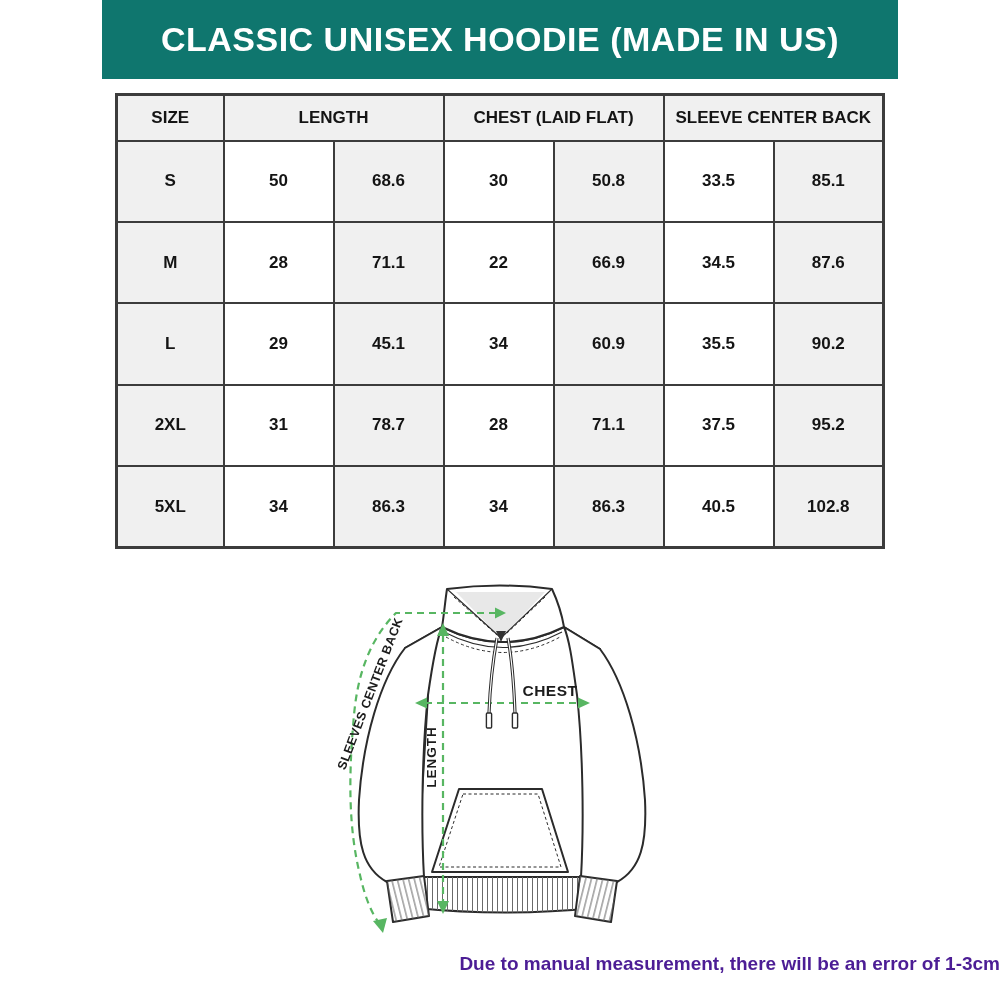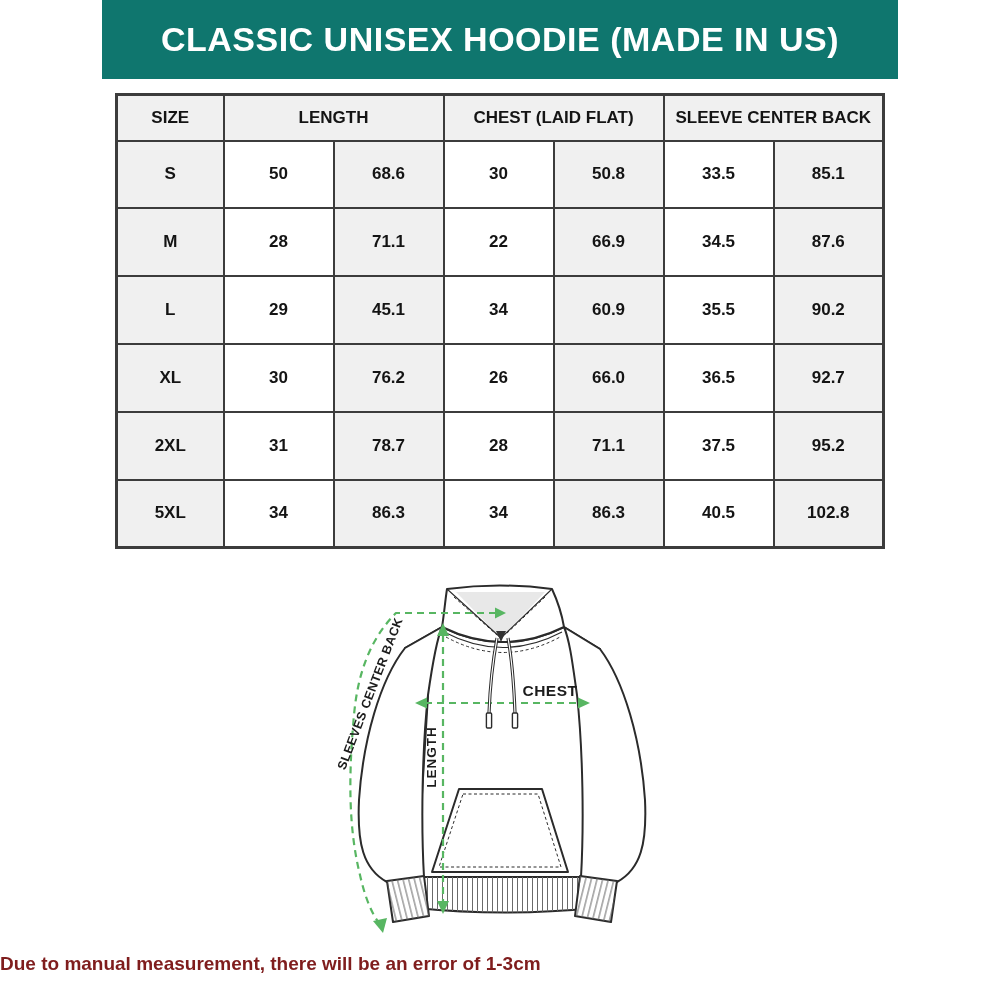--- a/index.html
+++ b/index.html
@@ -29,22 +29,22 @@
   .g { background:#f0f0f0; }
   .w { background:#ffffff; }
   .diagram-svg { position:absolute; left:330px; top:575px; width:350px; height:365px; }
   .outline { fill:#ffffff; stroke:#2b2b2b; stroke-width:2; stroke-linejoin:round; }
   .thin    { fill:none; stroke:#2b2b2b; stroke-width:1.1; }
   .stitch  { fill:none; stroke:#2b2b2b; stroke-width:1; stroke-dasharray:3 2.5; }
   .meas    { fill:none; stroke:#58b662; stroke-width:2.2; stroke-dasharray:7 5; }
   .meas-head { fill:#58b662; stroke:none; }
   .meas-label { fill:#1c1c1c; font-weight:bold; font-family:"Liberation Sans",sans-serif; }
   .footer-note {
-    position:absolute; left:0; top:953px; width:1000px; text-align:left;
-    color:#7f1d1d; font-size:19px; font-weight:bold;
+    position:absolute; left:0; top:953px; width:1000px; text-align:right;
+    color:#4c1d95; font-size:19px; font-weight:bold;
   }
 </style>
 </head>
 <body>
 
 <div class="banner">
   <h1 class="banner-title">CLASSIC UNISEX HOODIE (MADE IN US)</h1>
 </div>
 
 <table class="size-chart">
@@ -85,29 +85,20 @@
       <td class="g">87.6</td>
     </tr>
     <tr>
       <td class="g">L</td>
       <td class="w">29</td>
       <td class="g">45.1</td>
       <td class="w">34</td>
       <td class="g">60.9</td>
       <td class="w">35.5</td>
       <td class="g">90.2</td>
-    </tr>
-    <tr>
-      <td class="g">XL</td>
-      <td class="w">30</td>
-      <td class="g">76.2</td>
-      <td class="w">26</td>
-      <td class="g">66.0</td>
-      <td class="w">36.5</td>
-      <td class="g">92.7</td>
     </tr>
     <tr>
       <td class="g">2XL</td>
       <td class="w">31</td>
       <td class="g">78.7</td>
       <td class="w">28</td>
       <td class="g">71.1</td>
       <td class="w">37.5</td>
       <td class="g">95.2</td>
     </tr>

